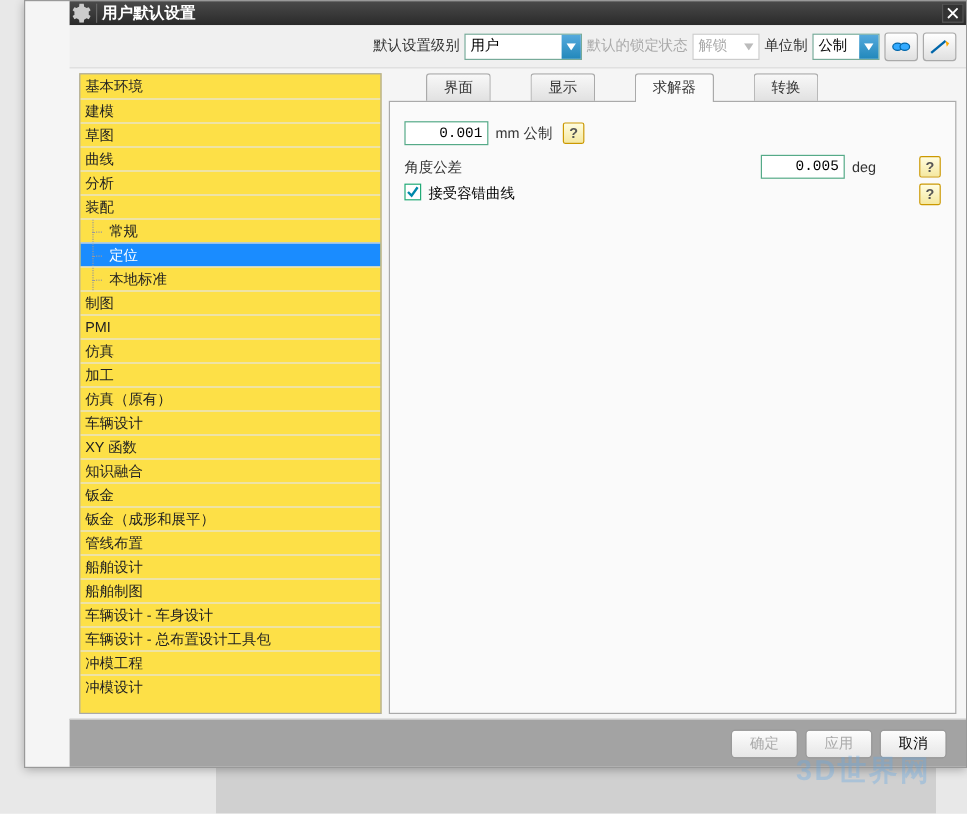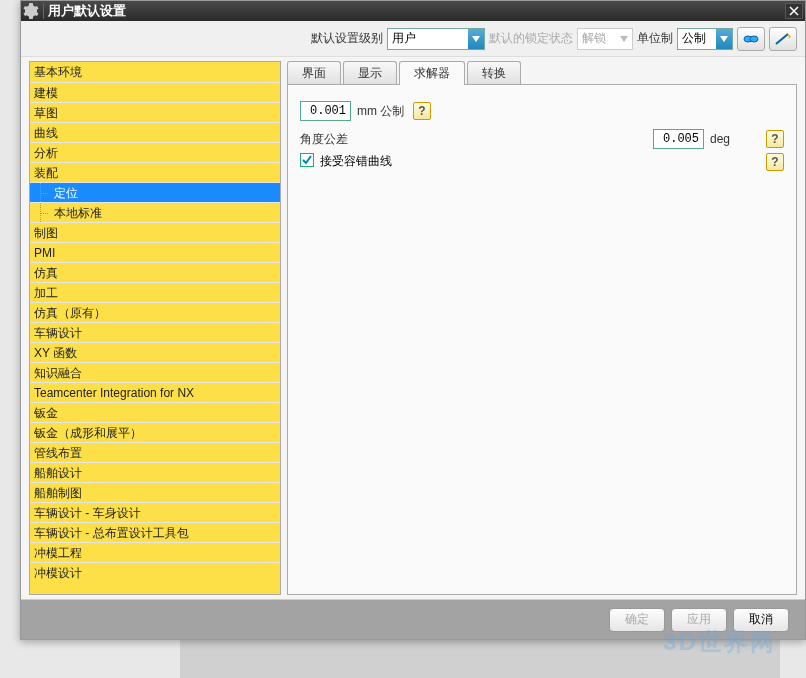--- a/index.html
+++ b/index.html
@@ -1,18 +1,18 @@
 <!DOCTYPE html>
 <html><head>
 <meta charset="utf-8">
 <style>
 * { box-sizing: border-box; margin: 0; padding: 0; font-family: "Microsoft YaHei", SimSun, Arial, sans-serif; font-size: 12px; }
 body { background: #e8e8e8; width: 806px; height: 678px; overflow: hidden; position: relative; }
 
-.window { position: absolute; left: 20px; top: 0; width: 786px; height: 640px; background: #f5f5f5; border: 1px solid #999; display: flex; flex-direction: column; box-shadow: 0 2px 8px rgba(0,0,0,0.3); }
+.window { position: absolute; left: 20px; top: 0; width: 786px; height: 640px; background: #f5f5f5; border: 1px solid #999; display: flex; flex-direction: column; box-shadow: 0 2px 8px rgba(0,0,0,0.3); padding-left: 37px; }
 
 .titlebar { height: 20px; background: linear-gradient(#4a4a4a,#2a2a2a); color: #fff; display: flex; align-items: center; padding: 0 2px; }
 .titlebar .gear { width: 16px; height: 16px; display: flex; align-items: center; justify-content: center; }
 .titlebar .sep { width: 1px; height: 16px; background: #666; margin: 0 4px; }
 .titlebar .title { font-weight: bold; font-size: 13px; flex: 1; }
 .titlebar .close { width: 18px; height: 16px; background: #333; border: 1px solid #555; display: flex; align-items: center; justify-content: center; cursor: pointer; }
 
 .toolbar { height: 36px; display: flex; align-items: center; justify-content: flex-end; gap: 4px; padding: 4px 8px; background: #f0f0f0; border-bottom: 1px solid #ddd; }
 .toolbar label { color: #333; }
 .toolbar label.disabled { color: #aaa; }
@@ -36,27 +36,27 @@
 
 .tree-item { height: 20px; line-height: 20px; padding-left: 4px; border-top: 1px solid #e5e5e5; cursor: pointer; color: #222; white-space: nowrap; overflow: hidden; }
 .tree-item:first-child { border-top: none; }
 .tree-item.child { padding-left: 24px; position: relative; }
 .tree-item.child::before { content: ""; position: absolute; left: 10px; top: 0; bottom: 0; border-left: 1px dotted #999; }
 .tree-item.child::after { content: ""; position: absolute; left: 10px; top: 50%; width: 8px; border-top: 1px dotted #999; }
 .tree-item.selected { background: #1a8cff; color: #fff; }
 
 .content-panel { flex: 1; display: flex; flex-direction: column; }
 .tabs { display: flex; height: 24px; }
-.tab { padding: 0 14px; height: 100%; display: flex; align-items: center; border: 1px solid #aaa; border-bottom: none; background: linear-gradient(#f8f8f8,#e0e0e0); border-radius: 3px 3px 0 0; margin-right: 2px; cursor: pointer; color: #333; }
+.tab { padding: 0 14px; height: 100%; display: flex; align-items: center; border: 1px solid #aaa; border-bottom: none; background: linear-gradient(#f8f8f8,#e0e0e0); border-radius: 3px 3px 0 0; margin-right: 2px; cursor: pointer; color: #333; margin-left: 31px; }
 .tab.active { background: #fafafa; position: relative; z-index: 2; }
 .tab-content { flex: 1; border: 1px solid #aaa; background: #fafafa; padding: 12px; margin-top: -1px; }
 
 .form-row { display: flex; align-items: center; height: 28px; gap: 6px; }
 .form-row .lbl { flex: 1; color: #333; }
-.num-input { width: 51px; height: 20px; border: 1px solid #5a8; background: #fff; font-family: "Courier New", monospace; text-align: right; padding: 0 4px; }
+.num-input { width: 70px; height: 20px; border: 1px solid #5a8; background: #fff; font-family: "Courier New", monospace; text-align: right; padding: 0 4px; }
 .unit { color: #333; min-width: 50px; }
 .help { width: 18px; height: 18px; border: 1px solid #c90; background: linear-gradient(#fffde0,#f5e8a0); border-radius: 2px; display: flex; align-items: center; justify-content: center; font-weight: bold; color: #555; cursor: pointer; }
 .chk-row { display: flex; height: 28px; gap: 6px; }
 .chk { width: 14px; height: 14px; background: #fff; border: 1px solid #2a7; display: flex; align-items: center; justify-content: center; cursor: pointer; }
 .chk svg { width: 12px; height: 12px; }
 
 .footer { height: 40px; display: flex; align-items: center; justify-content: flex-end; gap: 6px; padding: 0 16px; border-top: 1px solid #ccc; background: #a3a3a3; }
 .btn { min-width: 56px; height: 24px; border: 1px solid #999; border-radius: 4px; background: linear-gradient(#fdfdfd,#e6e6e6); cursor: pointer; padding: 0 10px; }
 .btn.disabled { color: #aaa; cursor: default; }
 
@@ -128,31 +128,31 @@
 
   <div class="body">
     <div class="tree-panel">
       <div class="tree-scroll" id="tree-scroll">
           <div class="tree-item">基本环境</div>
           <div class="tree-item">建模</div>
           <div class="tree-item">草图</div>
           <div class="tree-item">曲线</div>
           <div class="tree-item">分析</div>
           <div class="tree-item">装配</div>
+          <div class="tree-item child">常规</div>
           <div class="tree-item child selected">定位</div>
           <div class="tree-item child">本地标准</div>
           <div class="tree-item">制图</div>
           <div class="tree-item">PMI</div>
           <div class="tree-item">仿真</div>
           <div class="tree-item">加工</div>
           <div class="tree-item">仿真（原有）</div>
           <div class="tree-item">车辆设计</div>
           <div class="tree-item">XY 函数</div>
           <div class="tree-item">知识融合</div>
-          <div class="tree-item">Teamcenter Integration for NX</div>
           <div class="tree-item">钣金</div>
           <div class="tree-item">钣金（成形和展平）</div>
           <div class="tree-item">管线布置</div>
           <div class="tree-item">船舶设计</div>
           <div class="tree-item">船舶制图</div>
           <div class="tree-item">车辆设计 - 车身设计</div>
           <div class="tree-item">车辆设计 - 总布置设计工具包</div>
           <div class="tree-item">冲模工程</div>
           <div class="tree-item">冲模设计</div>
         </div>

